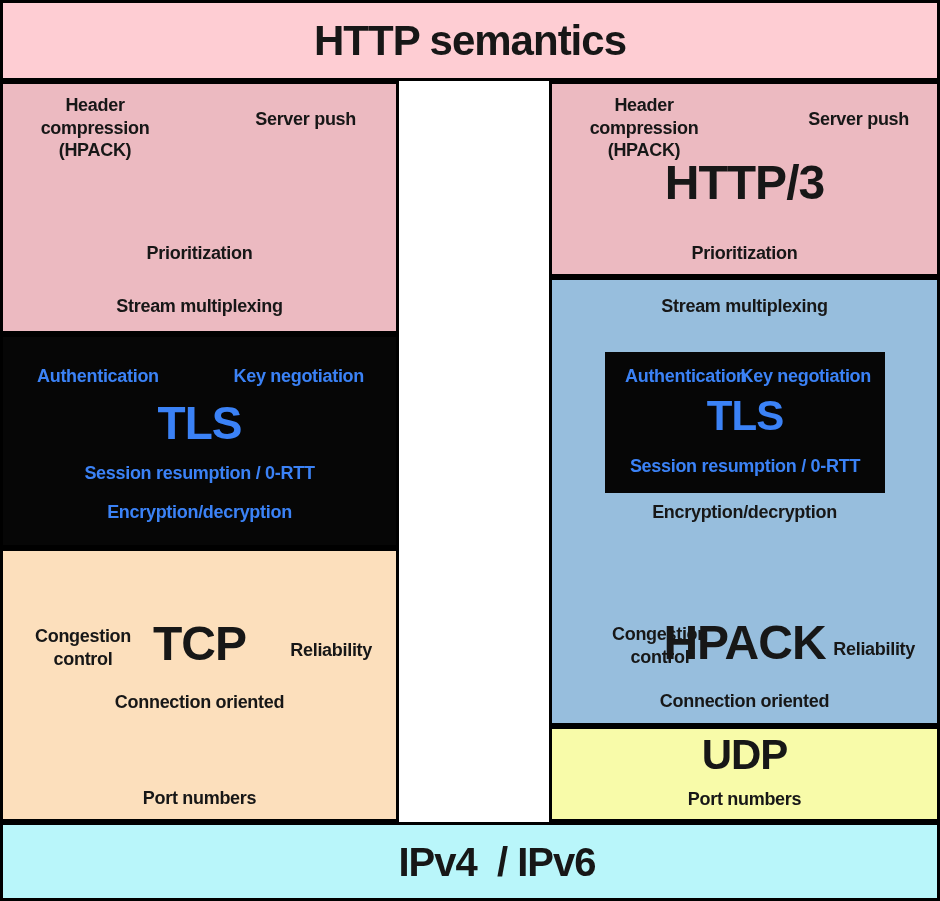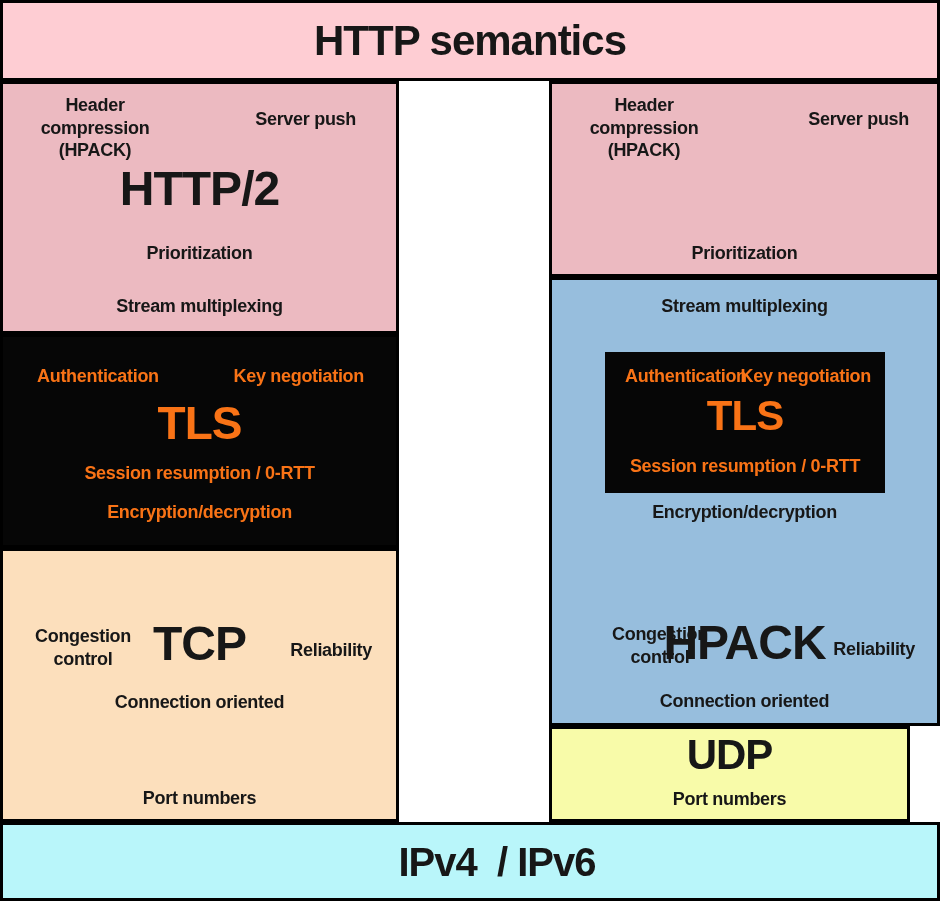--- a/index.html
+++ b/index.html
@@ -5,21 +5,21 @@
   html,body{margin:0;padding:0;}
   body{
     width:940px;height:901px;position:relative;background:#ffffff;
     font-family:"Liberation Sans",sans-serif;color:#171717;
     overflow:hidden;
   }
   .box{position:absolute;box-sizing:border-box;border:3px solid #000;}
   .lbl{position:absolute;font-size:18px;font-weight:bold;letter-spacing:-0.3px;line-height:1.25;}
   .ctr{left:0;width:100%;text-align:center;}
   .title{position:absolute;font-weight:bold;letter-spacing:-1px;line-height:1.05;}
-  .white{color:#f97316;}
+  .white{color:#3b82f6;}
   .banner{background:#fecdd3;}
   .pinkbox{background:#ecbac1;}
   .blackbox{background:#060606;}
   .orangebox{background:#fcdfbc;}
   .bluebox{background:#97bedd;}
   .yellowbox{background:#f8fba9;}
   .cyanbox{background:#b9f6fa;}
   .pre{white-space:pre-wrap;padding-left:27px;}
 </style>
 </head>
@@ -28,21 +28,20 @@
 <div class="box banner" style="left:0;top:0;width:940px;height:81px;">
   <div class="title ctr" style="top:16px;font-size:42px;">HTTP semantics</div>
 </div>
 
 <div class="box pinkbox" style="left:0;top:81px;width:399px;height:253px;">
   <div class="lbl" style="left:8px;top:10px;width:168px;text-align:center;">
     <span>Header compression</span><br>
     <span>(HPACK)</span>
   </div>
   <div class="lbl" style="right:40px;top:24px;">Server push</div>
-  <div class="title ctr" style="top:80px;font-size:48px;">HTTP/2</div>
   <div class="lbl ctr" style="top:158px;">Prioritization</div>
   <div class="lbl ctr" style="top:211px;">Stream multiplexing</div>
 </div>
 
 <div class="box blackbox" style="left:0;top:334px;width:399px;height:214px;">
   <div class="lbl white" style="left:34px;top:28px;">Authentication</div>
   <div class="lbl white" style="right:32px;top:28px;">Key negotiation</div>
   <div class="title ctr white" style="top:62px;font-size:46px;">TLS</div>
   <div class="lbl ctr white" style="top:125px;">Session resumption / 0-RTT</div>
   <div class="lbl ctr white" style="top:164px;">Encryption/decryption</div>
@@ -55,40 +54,41 @@
   <div class="lbl ctr" style="top:140px;">Connection oriented</div>
   <div class="lbl ctr" style="top:236px;">Port numbers</div>
 </div>
 
 <div class="box pinkbox" style="left:549px;top:81px;width:391px;height:196px;">
   <div class="lbl" style="left:8px;top:10px;width:168px;text-align:center;">
     <span>Header compression</span><br>
     <span>(HPACK)</span>
   </div>
   <div class="lbl" style="right:28px;top:24px;">Server push</div>
+  <div class="title ctr" style="top:74px;font-size:48px;">HTTP/3</div>
   <div class="lbl ctr" style="top:158px;">Prioritization</div>
 </div>
 
 <div class="box bluebox" style="left:549px;top:277px;width:391px;height:449px;">
   <div class="lbl ctr" style="top:15px;">Stream multiplexing</div>
 
   <div class="blackbox" style="position:absolute;left:53px;top:72px;width:280px;height:141px;">
     <div class="lbl white" style="left:20px;top:13px;">Authentication</div>
     <div class="lbl white" style="right:14px;top:13px;">Key negotiation</div>
     <div class="title ctr white" style="top:42px;font-size:42px;">TLS</div>
     <div class="lbl ctr white" style="top:103px;">Session resumption / 0-RTT</div>
   </div>
 
   <div class="lbl ctr" style="top:221px;">Encryption/decryption</div>
   <div class="lbl" style="left:54px;top:343px;width:108px;text-align:center;">Congestion control</div>
   <div class="title ctr" style="top:338px;font-size:48px;">HPACK</div>
   <div class="lbl" style="right:22px;top:358px;">Reliability</div>
   <div class="lbl ctr" style="top:410px;">Connection oriented</div>
 </div>
 
-<div class="box yellowbox" style="left:549px;top:726px;width:361px;height:96px;">
+<div class="box yellowbox" style="left:549px;top:726px;width:391px;height:96px;">
   <div class="title ctr" style="top:4px;font-size:42px;">UDP</div>
   <div class="lbl ctr" style="top:59px;">Port numbers</div>
 </div>
 
 <div class="box cyanbox" style="left:0;top:822px;width:940px;height:79px;">
   <div class="title ctr pre" style="top:16px;font-size:40px;">IPv4  / IPv6</div>
 </div>
 
 </body></html>

